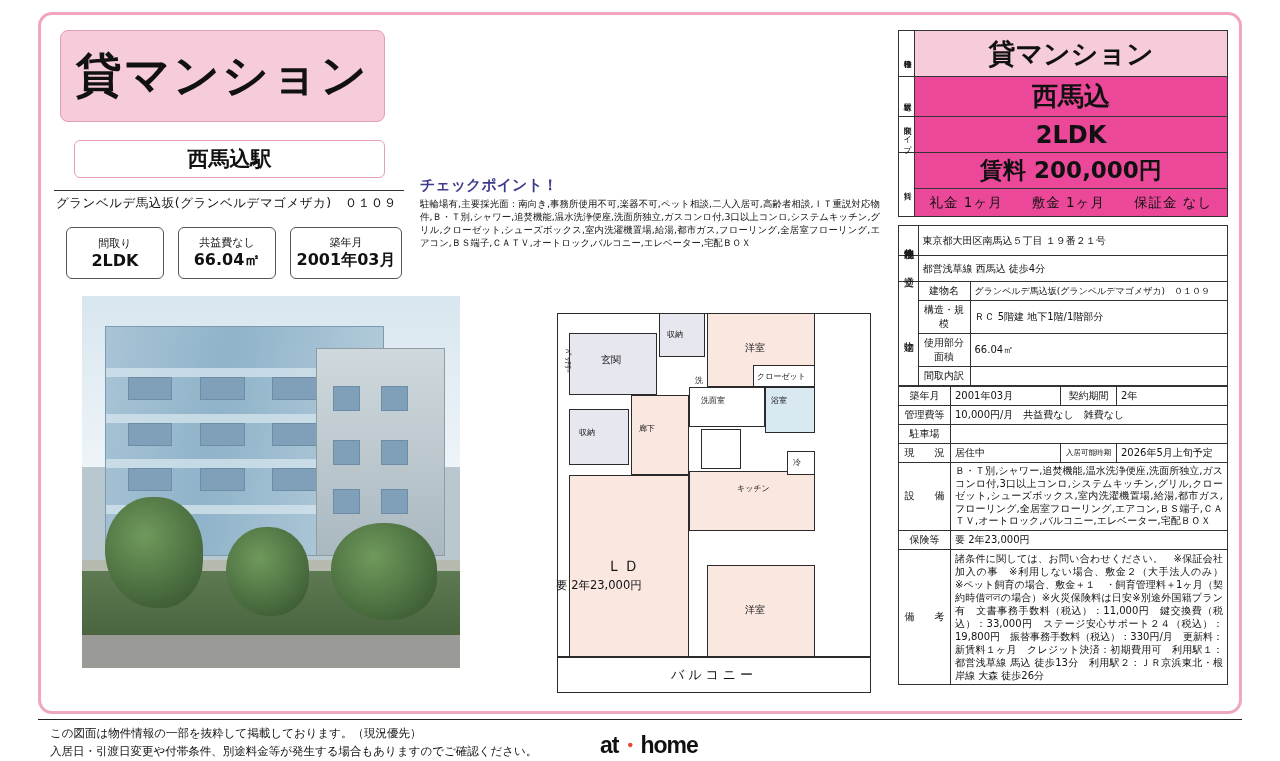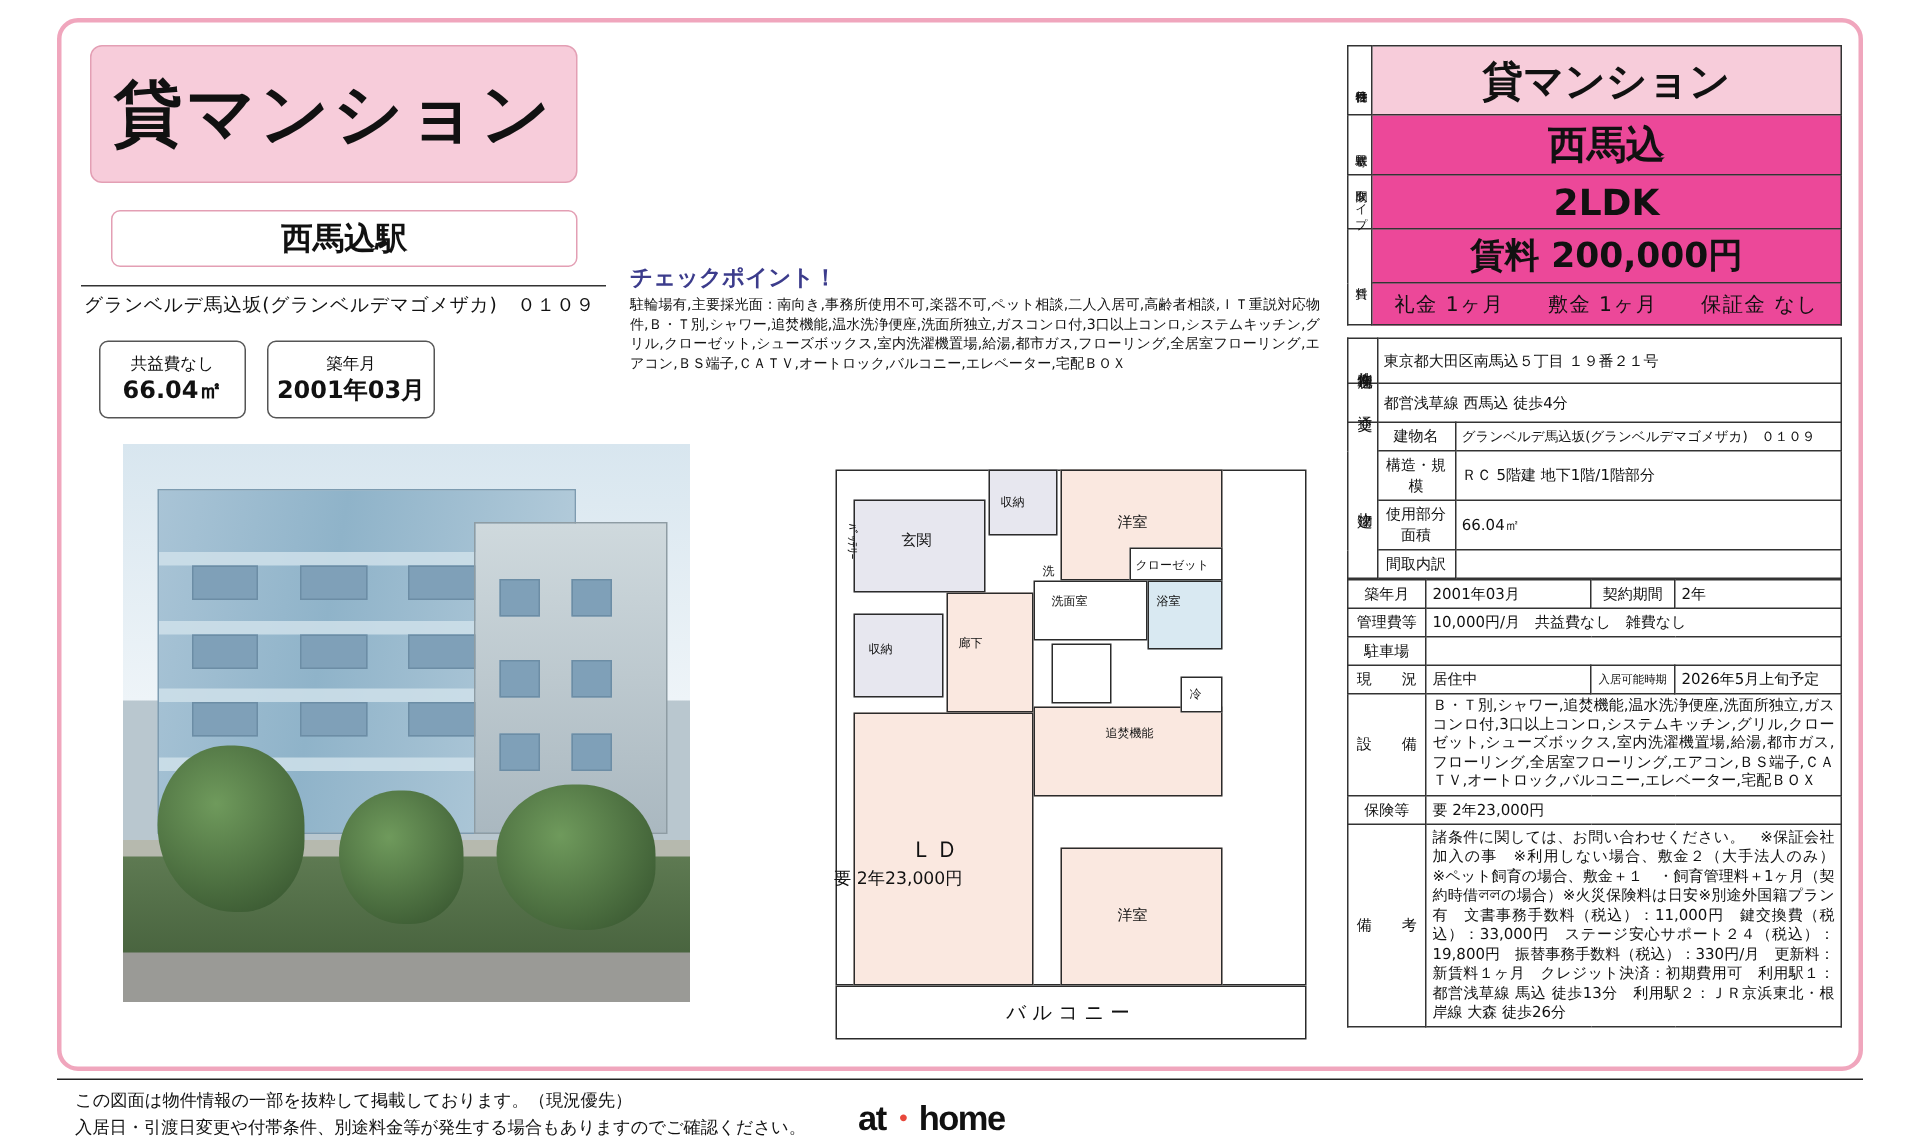--- a/index.html
+++ b/index.html
@@ -153,21 +153,21 @@
   .small-txt { font-size:8.2px; line-height:1.26; text-align:justify; }
   .tiny-txt { font-size:7.4px; line-height:1.3; text-align:justify; }
 
   
   .foot-line { position:absolute; left:38px; top:719px; width:1204px; border-top:1.5px solid #222; }
   .foot-l {
     position:absolute; left:50px; top:725px; font-size:11.5px; line-height:1.55;
     font-family:"DejaVu Sans", sans-serif;
   }
   .athome {
-    position:absolute; left:572px; top:730px; font-size:23px; font-weight:bold;
+    position:absolute; left:600px; top:730px; font-size:23px; font-weight:bold;
     letter-spacing:-1px; font-family:"Liberation Sans", sans-serif;
   }
   .athome .dot { color:#e8483c; }
   .foot-r {
     position:absolute; right:44px; top:735px; font-size:15px;
     font-family:"DejaVu Sans", sans-serif;
   }
   .foot-r .b { font-weight:bold; }
 </style>
 </head>
@@ -181,20 +181,24 @@
     <span class="t">貸マンション</span>
   </div>
   <div class="station-box">
     <span class="s">西馬込駅</span>
   </div>
 
   <div class="hr-left"></div>
   <div class="bldg-name">グランベルデ馬込坂(グランベルデマゴメザカ)　０１０９</div>
 
   <div class="spec-row">
+    <div class="spec">
+      <span class="lbl">間取り</span>
+      <span class="val">2LDK</span>
+    </div>
     <div class="spec">
       <span class="lbl">共益費なし</span>
       <span class="val">66.04㎡</span>
     </div>
     <div class="spec wide">
       <span class="lbl">築年月</span>
       <span class="val">2001年03月</span>
     </div>
   </div>
 
@@ -260,21 +264,21 @@
 
     <div class="rm" style="left:82px;top:92px;width:58px;height:80px;"></div>
     <span class="rm-label sm" style="left:90px;top:120px;">廊下</span>
 
     <div class="rm lav" style="left:20px;top:106px;width:60px;height:56px;"></div>
     <span class="rm-label sm" style="left:30px;top:124px;">収納</span>
 
     <div class="rm white" style="left:152px;top:126px;width:40px;height:40px;"></div>
 
     <div class="rm" style="left:140px;top:168px;width:126px;height:60px;"></div>
-    <span class="rm-label sm" style="left:188px;top:180px;">追焚機能</span>
+    <span class="rm-label sm" style="left:188px;top:180px;">キッチン</span>
     <div class="rm white" style="left:238px;top:148px;width:28px;height:24px;"></div>
     <span class="rm-label sm" style="left:244px;top:154px;">冷</span>
 
     <div class="rm" style="left:20px;top:172px;width:120px;height:182px;"></div>
     <span class="rm-label lg" style="left:58px;top:254px;">ＬＤ</span>
 
     <div class="rm" style="left:158px;top:262px;width:108px;height:92px;"></div>
     <span class="rm-label" style="left:196px;top:300px;">洋室</span>
 
     <div class="balcony">

